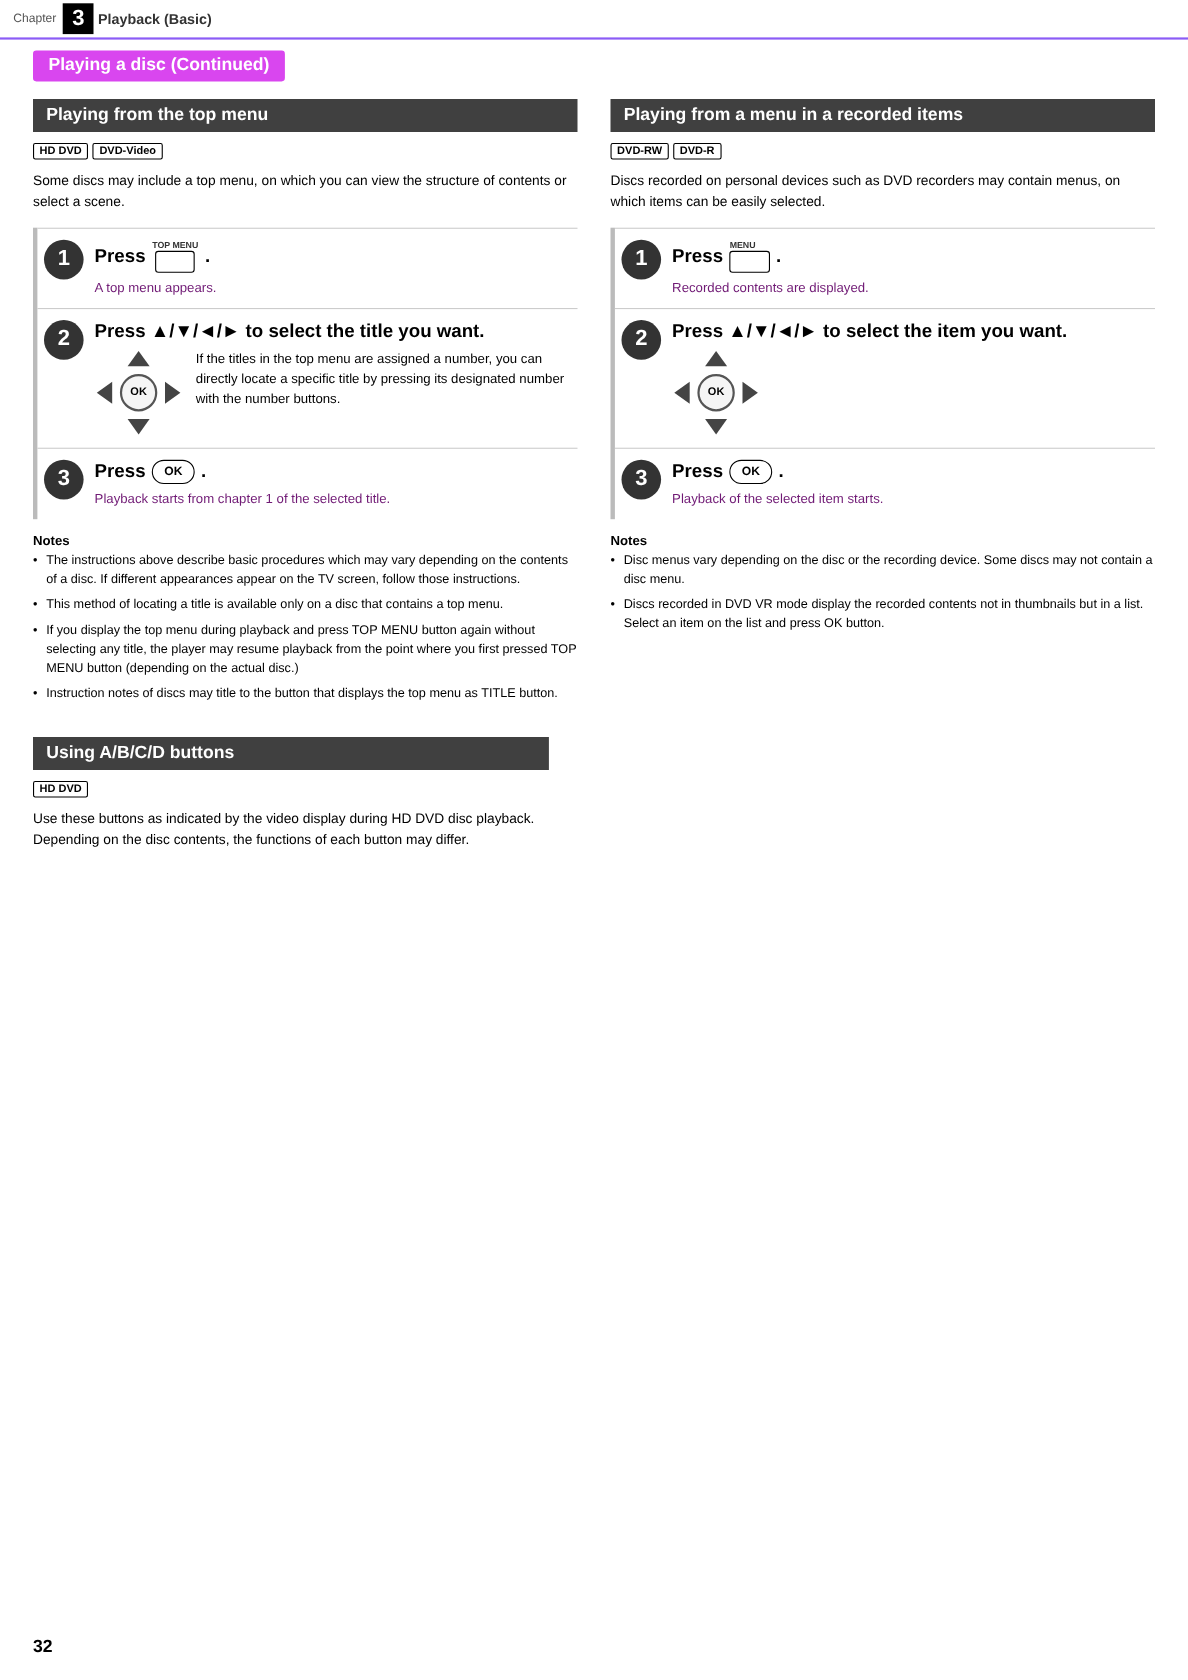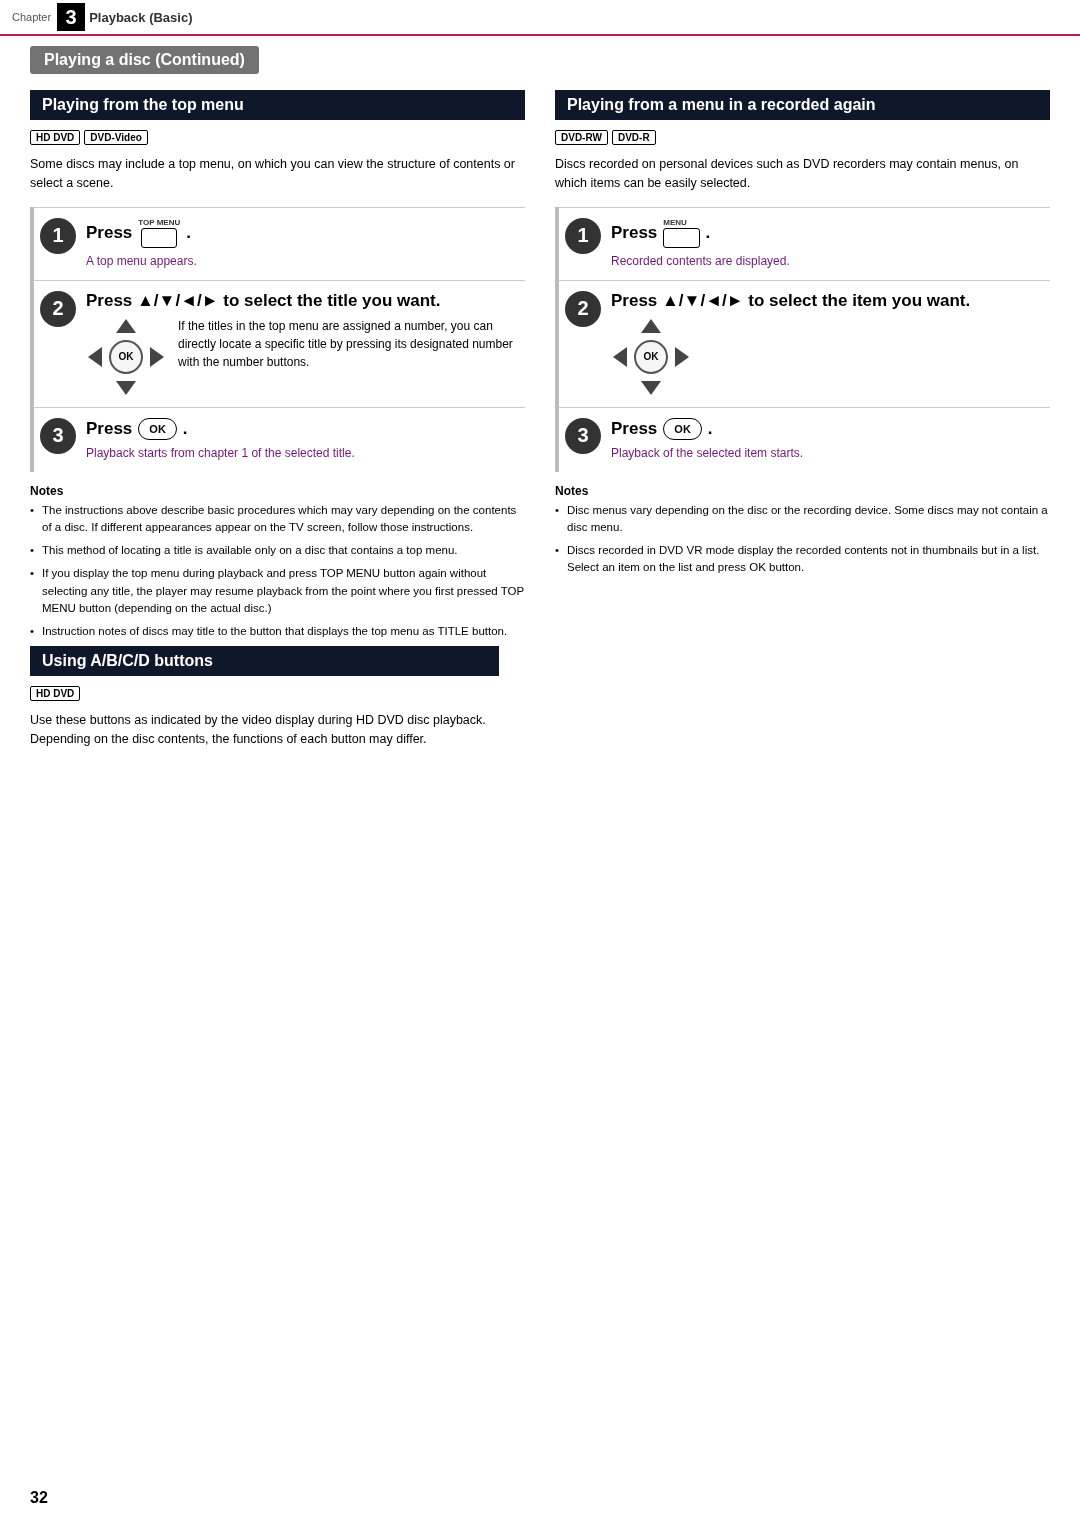--- a/index.html
+++ b/index.html
@@ -10,21 +10,21 @@
       color: #000;
       width: 1080px;
       min-height: 1527px;
       position: relative;
     }
 
     
     .page-header {
       display: flex;
       align-items: center;
-      border-bottom: 2px solid #be185d;
+      border-bottom: 2px solid #8b5cf6;
       padding: 4px 12px;
       height: 36px;
     }
     .chapter-badge {
       display: flex;
       align-items: center;
       font-size: 11px;
       color: #555;
     }
     .chapter-number {
@@ -45,42 +45,42 @@
       color: #333;
     }
 
     
     .main-content {
       padding: 10px 30px 20px 30px;
     }
 
     
     .section-banner {
-      background: #737373;
+      background: #d946ef;
       color: #fff;
       font-size: 16px;
       font-weight: bold;
       padding: 5px 14px;
       display: inline-block;
       margin-bottom: 16px;
       border-radius: 3px;
     }
 
     
     .two-col {
       display: flex;
       gap: 30px;
     }
     .col-left, .col-right {
       flex: 1;
     }
 
     
     .sub-section-header {
-      background: #0f172a;
+      background: #404040;
       color: #fff;
       font-size: 16px;
       font-weight: bold;
       padding: 6px 12px;
       margin-bottom: 10px;
     }
 
     
     .format-badges {
       display: flex;
@@ -283,20 +283,21 @@
       position: relative;
     }
     .notes-list li::before {
       content: "•";
       position: absolute;
       left: 0;
     }
 
     
     .bottom-section {
+      margin-top: 24px;
     }
 
     
     .page-number {
       position: absolute;
       bottom: 20px;
       left: 30px;
       font-size: 16px;
       font-weight: bold;
       text-align: center;
@@ -385,21 +386,21 @@
           <li>The instructions above describe basic procedures which may vary depending on the contents of a disc. If different appearances appear on the TV screen, follow those instructions.</li>
           <li>This method of locating a title is available only on a disc that contains a top menu.</li>
           <li>If you display the top menu during playback and press TOP MENU button again without selecting any title, the player may resume playback from the point where you first pressed TOP MENU button (depending on the actual disc.)</li>
           <li>Instruction notes of discs may title to the button that displays the top menu as TITLE button.</li>
         </ul>
       </div>
 
     </div>
 
     <div class="col-right">
-      <div class="sub-section-header">Playing from a menu in a recorded again</div>
+      <div class="sub-section-header">Playing from a menu in a recorded items</div>
 
       <div class="format-badges">
         <span class="badge">DVD-RW</span>
         <span class="badge">DVD-R</span>
       </div>
 
       <p class="desc-text">Discs recorded on personal devices such as DVD recorders may contain menus, on which items can be easily selected.</p>
 
       <div class="steps-container">
 

